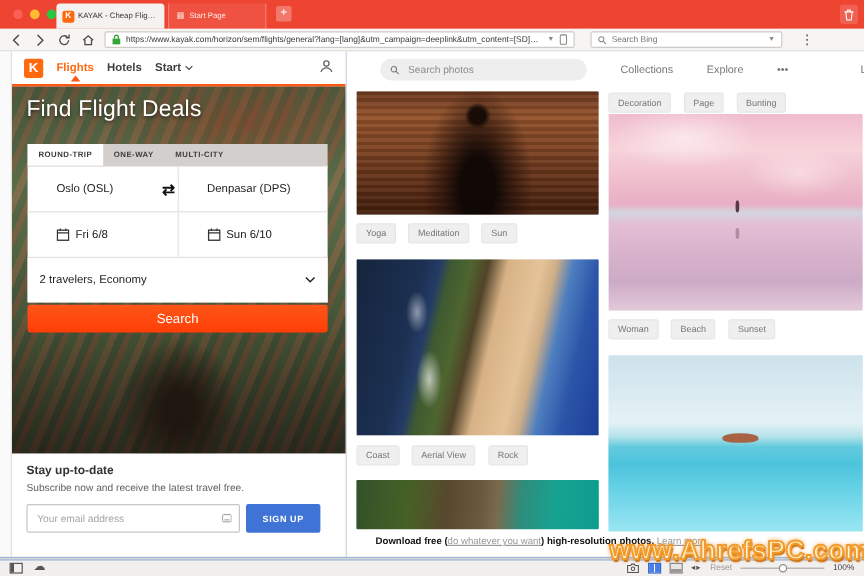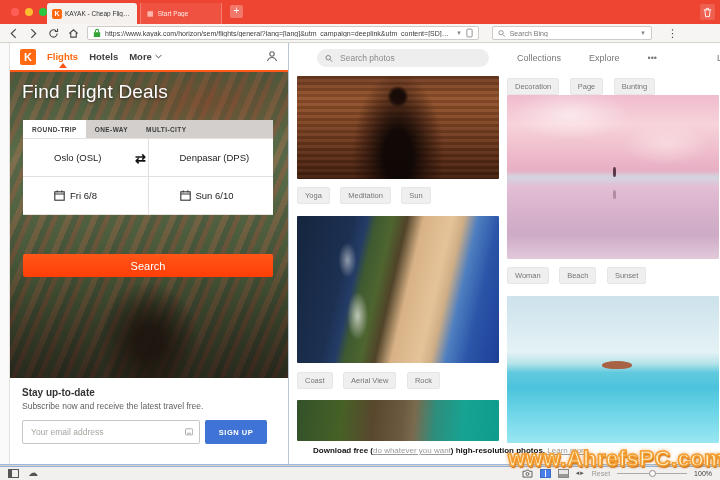--- a/index.html
+++ b/index.html
@@ -66,21 +66,21 @@
         linear-gradient(180deg,#7d8a66 0%,#74815f 40%,#5c684a 72%,#3f4336 100%);}
   .k-title{position:absolute;left:12px;top:9px;color:#fff;font-size:19px;font-weight:400;
       text-shadow:0 1px 3px rgba(0,0,0,0.55);letter-spacing:0.2px;}
   .k-form{position:absolute;left:13px;width:250px;top:48px;}
   .trip-tabs{height:18px;background:#d2cfcc;display:flex;align-items:stretch;}
   .trip-tab{font-size:6.5px;letter-spacing:0.4px;color:#3c3c3c;display:flex;align-items:center;
       padding:0 9px;font-weight:bold;}
   .trip-tab.active{background:#fff;}
   .k-card{background:#fff;border-top:1px solid #e3e0dd;}
   .k-row{height:37px;border-bottom:1px solid #e3e0dd;display:flex;position:relative;}
-  .k-cell{flex:1;display:flex;align-items:center;padding:0 4px;gap:5px;box-sizing:border-box;font-size:9.5px;color:#222;margin-left:27px;}
+  .k-cell{flex:1;display:flex;align-items:center;padding:0 24px;gap:5px;box-sizing:border-box;font-size:9.5px;color:#222;}
   .k-cell.left{border-right:1px solid #e3e0dd;}
   .swap{position:absolute;left:44%;top:50%;transform:translateY(-50%);font-size:13px;color:#111;
       font-weight:bold;background:#fff;padding:0 2px;}
   .k-row3{height:37px;display:flex;align-items:center;padding:0 10px;box-sizing:border-box;
       font-size:9.5px;color:#222;background:#fff;}
   .k-row3 .chev{margin-left:auto;}
   .k-search{position:absolute;left:13px;width:250px;top:182px;height:23px;border:none;border-radius:2px;
       background:linear-gradient(180deg,#ff5618,#ff3e07);color:#fff;font-size:11px;font-weight:normal;
       font-family:"Liberation Sans",sans-serif;cursor:pointer;}
   .k-news{position:absolute;left:0;right:0;top:335px;bottom:0;background:#fff;padding:9px 12px;box-sizing:border-box;}
@@ -238,21 +238,21 @@
 
   <div id="kayak">
     <div class="k-header">
       <span class="k-logo">K</span>
       <span class="k-nav active">
         <span>Flights</span>
         <span class="flights-caret"></span>
       </span>
       <span class="k-nav">Hotels</span>
       <span class="k-nav">
-        <span>More</span>
+        <span>Start</span>
         <svg width="7" height="5" viewBox="0 0 10 6">
             <path d="M1 1l4 4 4-4" stroke="#444" stroke-width="1.4" fill="none"></path>
           </svg>
       </span>
       <span class="k-user">
         <svg width="12" height="12" viewBox="0 0 12 12">
           <circle cx="6" cy="4" r="2.2" stroke="#666" fill="none" stroke-width="1.1"></circle>
           <path d="M1.5 11c.8-2.5 2.5-3.5 4.5-3.5s3.7 1 4.5 3.5" stroke="#666" fill="none" stroke-width="1.1"></path>
         </svg>
       </span>
@@ -286,20 +286,28 @@
             <span class="k-cell">
               <svg width="11" height="11" viewBox="0 0 11 11">
                 <rect x="0.8" y="1.8" width="9.4" height="8.4" stroke="#333" fill="none" stroke-width="1.1"></rect>
                 <line x1="0.8" y1="4" x2="10.2" y2="4" stroke="#333" stroke-width="1"></line>
                 <line x1="3.2" y1="0.4" x2="3.2" y2="2.4" stroke="#333" stroke-width="1"></line>
                 <line x1="7.8" y1="0.4" x2="7.8" y2="2.4" stroke="#333" stroke-width="1"></line>
               </svg>
               <span>Sun 6/10</span>
             </span>
           </div>
+          <div class="k-row3">
+            <span>2 travelers, Economy</span>
+            <span class="chev">
+              <svg width="9" height="6" viewBox="0 0 10 6">
+                  <path d="M1 1l4 4 4-4" stroke="#222" stroke-width="1.4" fill="none"></path>
+                </svg>
+            </span>
+          </div>
         </div>
       </div>
       <button class="k-search">Search</button>
     </div>
 
     <div class="k-news">
       <div class="k-news-title">Stay up-to-date</div>
       <div class="k-news-sub">Subscribe now and receive the latest travel free.</div>
       <div class="k-news-row">
         <div class="k-email">

